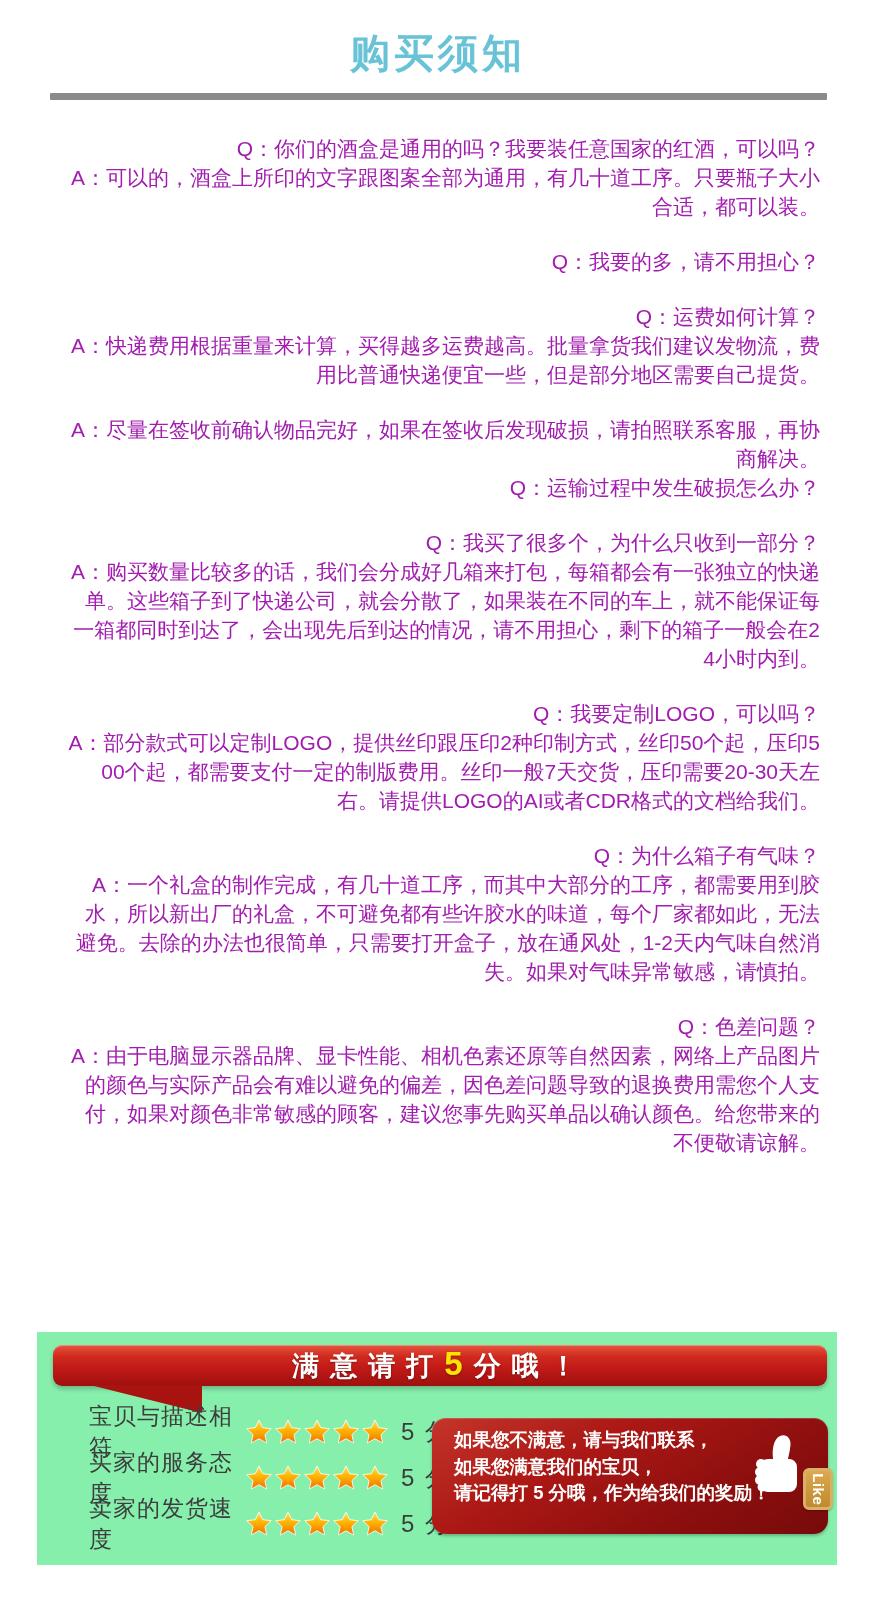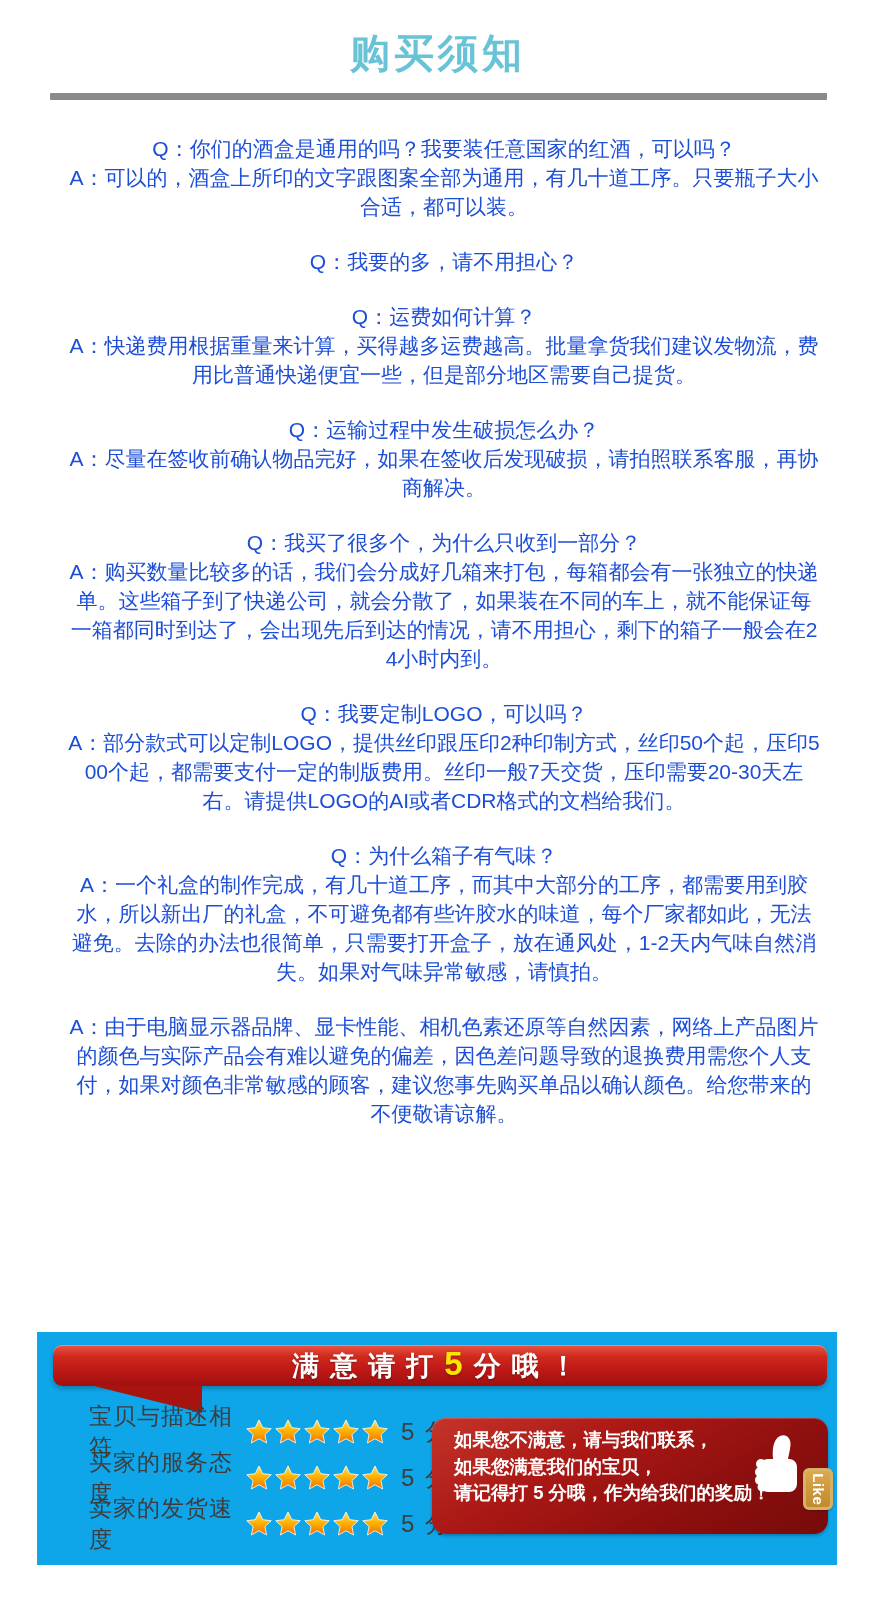--- a/index.html
+++ b/index.html
@@ -13,30 +13,30 @@
   
   .title{
     margin:0;padding-top:26px;text-align:center;
     font-size:40px;font-weight:bold;letter-spacing:4px;color:#68c3d6;
   }
   .rule{height:7px;background:#8a8a8a;margin:12px 49px 0 50px;border-radius:1px;}
 
   
   .faq{
     margin:34px 0 8px 68px;width:752px;height:1155px;overflow:hidden;
-    font-size:21px;line-height:29px;color:#1d4ed8;
-    word-break:break-all;text-align:center;
+    font-size:21px;line-height:29px;color:#a21caf;
+    word-break:break-all;text-align:right;
   }
   .qa{margin:0 0 26px 0;}
   .qa p{margin:0;}
 
   
   .bottom{
     position:absolute;left:37px;top:1332px;width:800px;height:233px;
-    background:#0ea5e9;
+    background:#86efac;
   }
   .banner{
     position:absolute;left:16px;top:13px;width:774px;height:41px;border-radius:9px;
     background:linear-gradient(180deg,#e85541 0%,#d02a1e 28%,#c21a18 55%,#9e100e 100%);
     box-shadow:0 3px 4px rgba(0,0,0,0.22), inset 0 1px 0 rgba(255,255,255,0.35);
     display:flex;align-items:center;justify-content:center;
     color:#ffffff;font-weight:bold;font-size:27px;letter-spacing:11px;
     text-shadow:0 1px 2px rgba(0,0,0,0.35);
   }
   .banner .hl{color:#ffe400;font-size:33px;letter-spacing:11px;margin-top:-3px;}
@@ -111,36 +111,37 @@
       <p>A：可以的，酒盒上所印的文字跟图案全部为通用，有几十道工序。只要瓶子大小合适，都可以装。</p>
     </div>
     <div class="qa">
       <p>Q：我要的多，请不用担心？</p>
     </div>
     <div class="qa">
       <p>Q：运费如何计算？</p>
       <p>A：快递费用根据重量来计算，买得越多运费越高。批量拿货我们建议发物流，费用比普通快递便宜一些，但是部分地区需要自己提货。</p>
     </div>
     <div class="qa">
+      <p>A：尽量在签收前确认物品完好，如果在签收后发现破损，请拍照联系客服，再协商解决。</p>
       <p>Q：运输过程中发生破损怎么办？</p>
-      <p>A：尽量在签收前确认物品完好，如果在签收后发现破损，请拍照联系客服，再协商解决。</p>
     </div>
     <div class="qa">
       <p>Q：我买了很多个，为什么只收到一部分？</p>
       <p>A：购买数量比较多的话，我们会分成好几箱来打包，每箱都会有一张独立的快递单。这些箱子到了快递公司，就会分散了，如果装在不同的车上，就不能保证每一箱都同时到达了，会出现先后到达的情况，请不用担心，剩下的箱子一般会在24小时内到。</p>
     </div>
     <div class="qa">
       <p>Q：我要定制LOGO，可以吗？</p>
       <p>A：部分款式可以定制LOGO，提供丝印跟压印2种印制方式，丝印50个起，压印500个起，都需要支付一定的制版费用。丝印一般7天交货，压印需要20-30天左右。请提供LOGO的AI或者CDR格式的文档给我们。</p>
     </div>
     <div class="qa">
       <p>Q：为什么箱子有气味？</p>
       <p>A：一个礼盒的制作完成，有几十道工序，而其中大部分的工序，都需要用到胶水，所以新出厂的礼盒，不可避免都有些许胶水的味道，每个厂家都如此，无法避免。去除的办法也很简单，只需要打开盒子，放在通风处，1-2天内气味自然消失。如果对气味异常敏感，请慎拍。</p>
     </div>
     <div class="qa">
+      <p>Q：色差问题？</p>
       <p>A：由于电脑显示器品牌、显卡性能、相机色素还原等自然因素，网络上产品图片的颜色与实际产品会有难以避免的偏差，因色差问题导致的退换费用需您个人支付，如果对颜色非常敏感的顾客，建议您事先购买单品以确认颜色。给您带来的不便敬请谅解。</p>
     </div>
   </div>
 
   <div class="bottom">
 
     <div class="banner">
       <span>满意请打</span>
       <span class="hl">5</span>
       <span>分哦</span>

